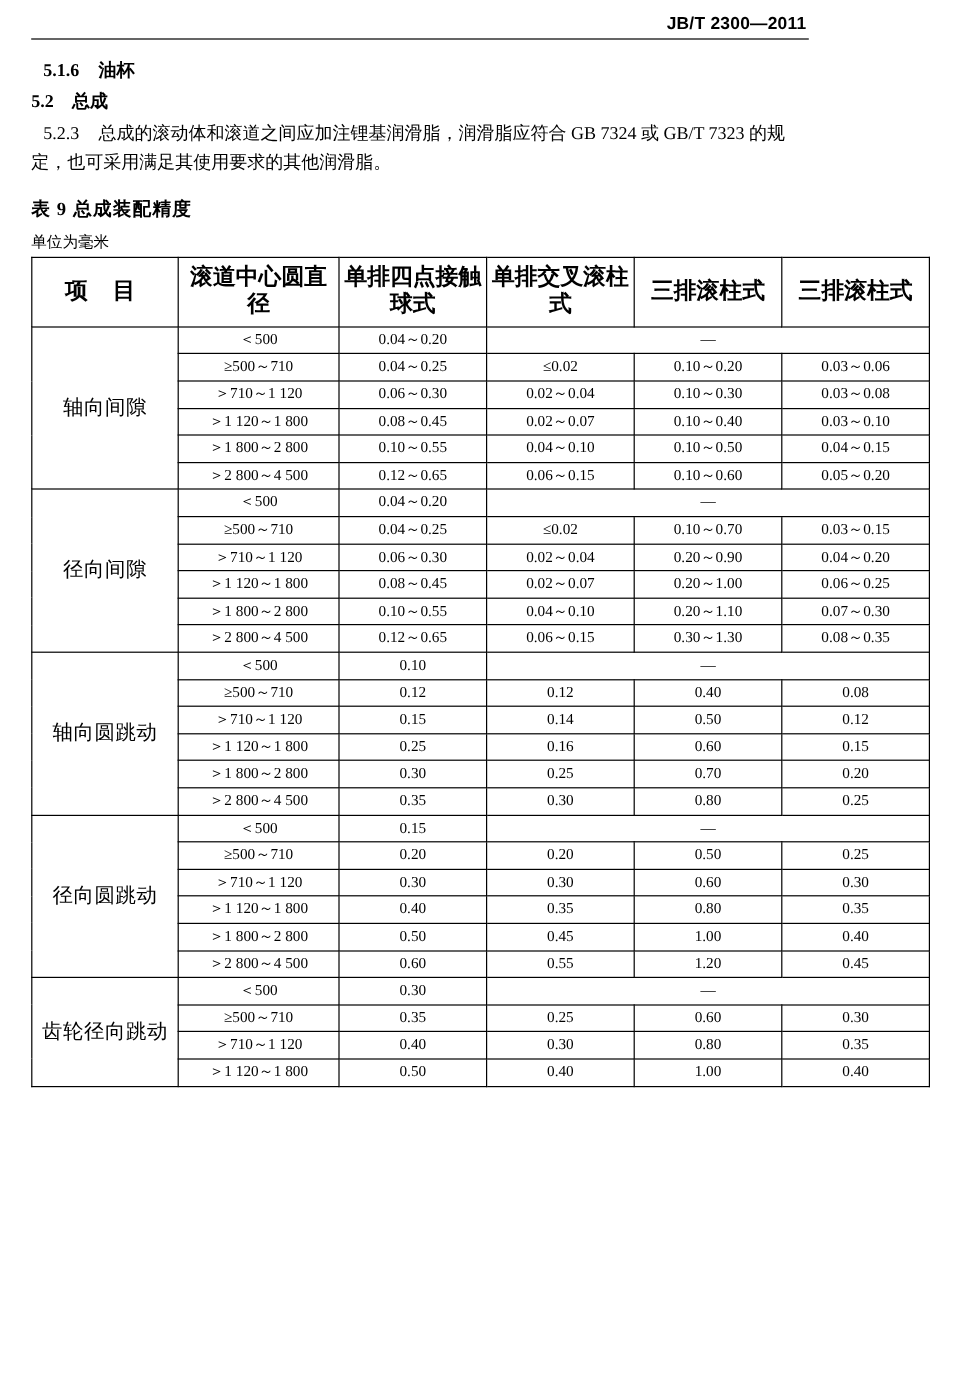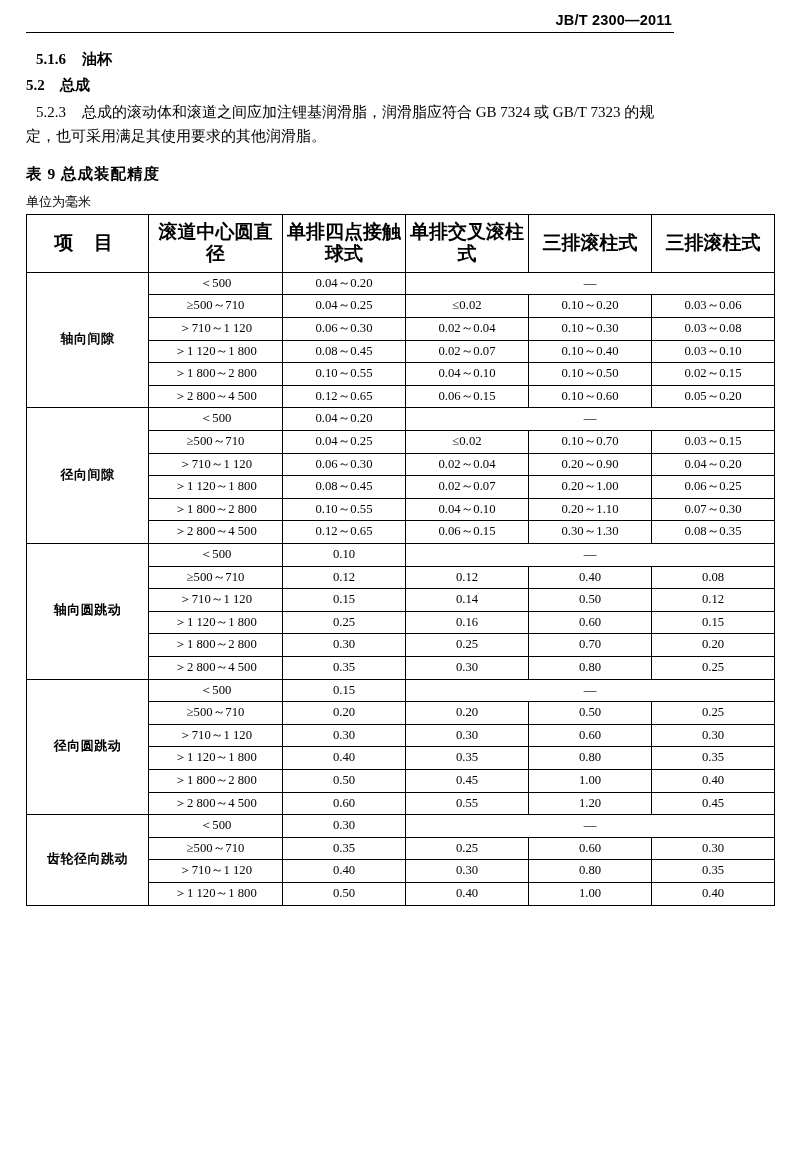--- a/index.html
+++ b/index.html
@@ -92,23 +92,22 @@
   }
   table.t9 thead th {
     font-weight: bold;
     font-size: 19px;
     padding: 6px 2px 7px 2px;
   }
   .col-item   { width: 122px; }
   .col-dia    { width: 134px; }
   .col-d      { width: 123px; }
   .row-item-label {
-    font-size: 13px;
+    font-size: 17px;
     letter-spacing: 0.5px;
-    font-weight: bold;
   }
   .hdr-item-spread {
     letter-spacing: 8px;
     padding-left: 8px;
   }
   .dash-cell { letter-spacing: 0; }
   .nowrap { white-space: nowrap; }
 </style>
 </head>
 <body>
@@ -184,21 +183,21 @@
           <td>0.08～0.45</td>
           <td>0.02～0.07</td>
           <td>0.10～0.40</td>
           <td>0.03～0.10</td>
         </tr>
         <tr>
           <td class="nowrap">＞1 800～2 800</td>
           <td>0.10～0.55</td>
           <td>0.04～0.10</td>
           <td>0.10～0.50</td>
-          <td>0.02～0.15</td>
+          <td>0.04～0.15</td>
         </tr>
         <tr>
           <td class="nowrap">＞2 800～4 500</td>
           <td>0.12～0.65</td>
           <td>0.06～0.15</td>
           <td>0.10～0.60</td>
           <td>0.05～0.20</td>
         </tr>
         <tr>
           <td rowspan="6" class="row-item-label">径向间隙</td>

